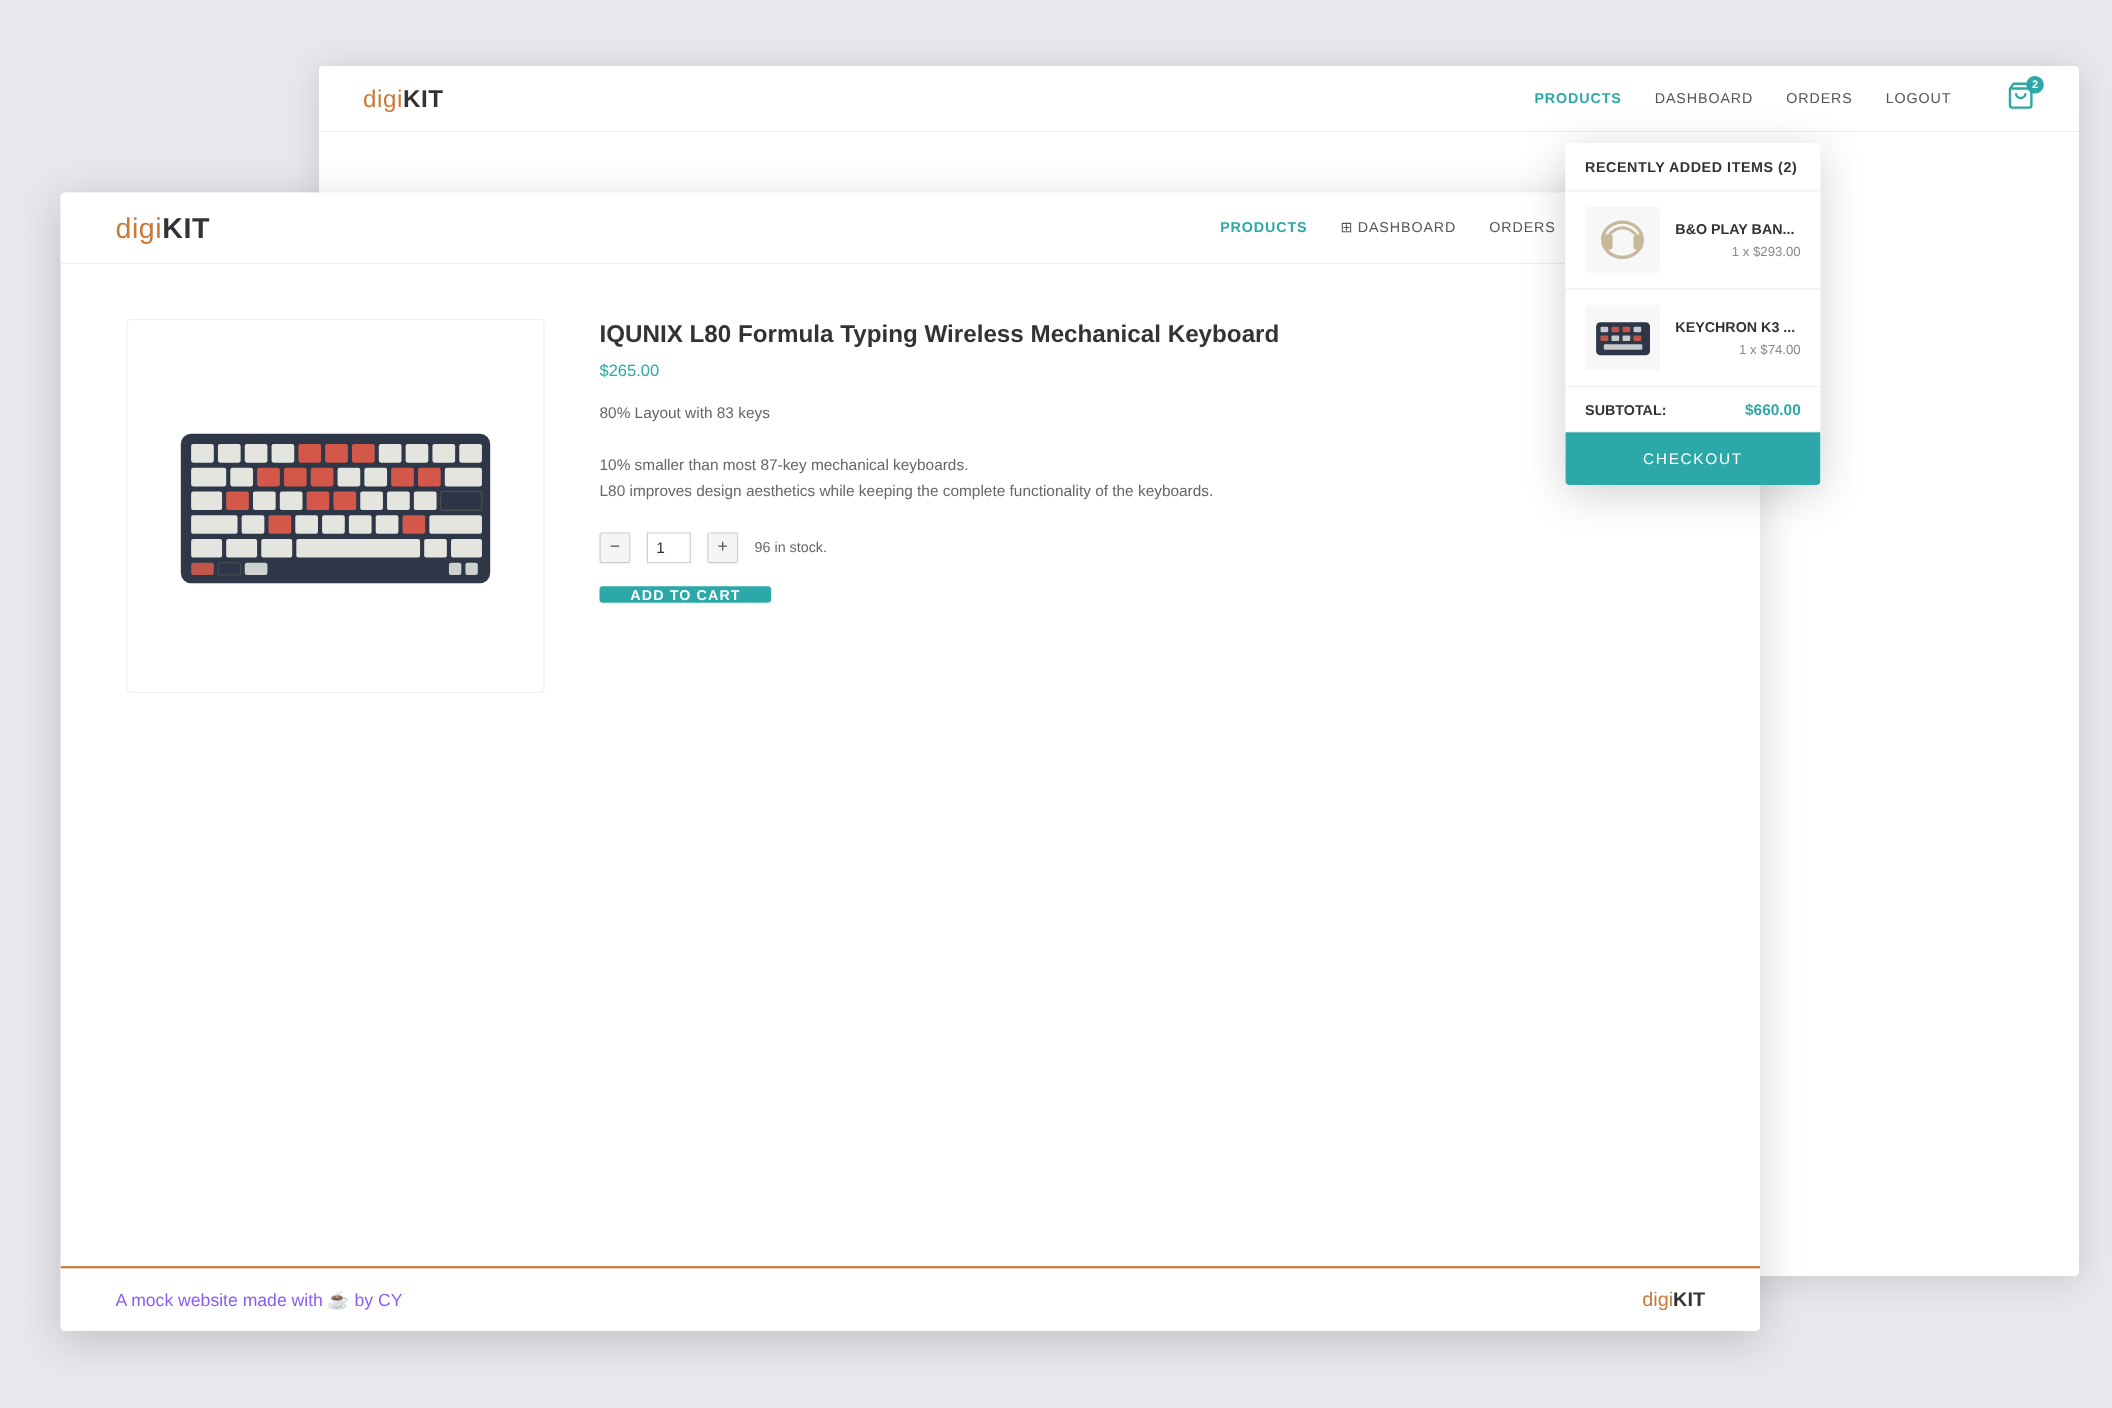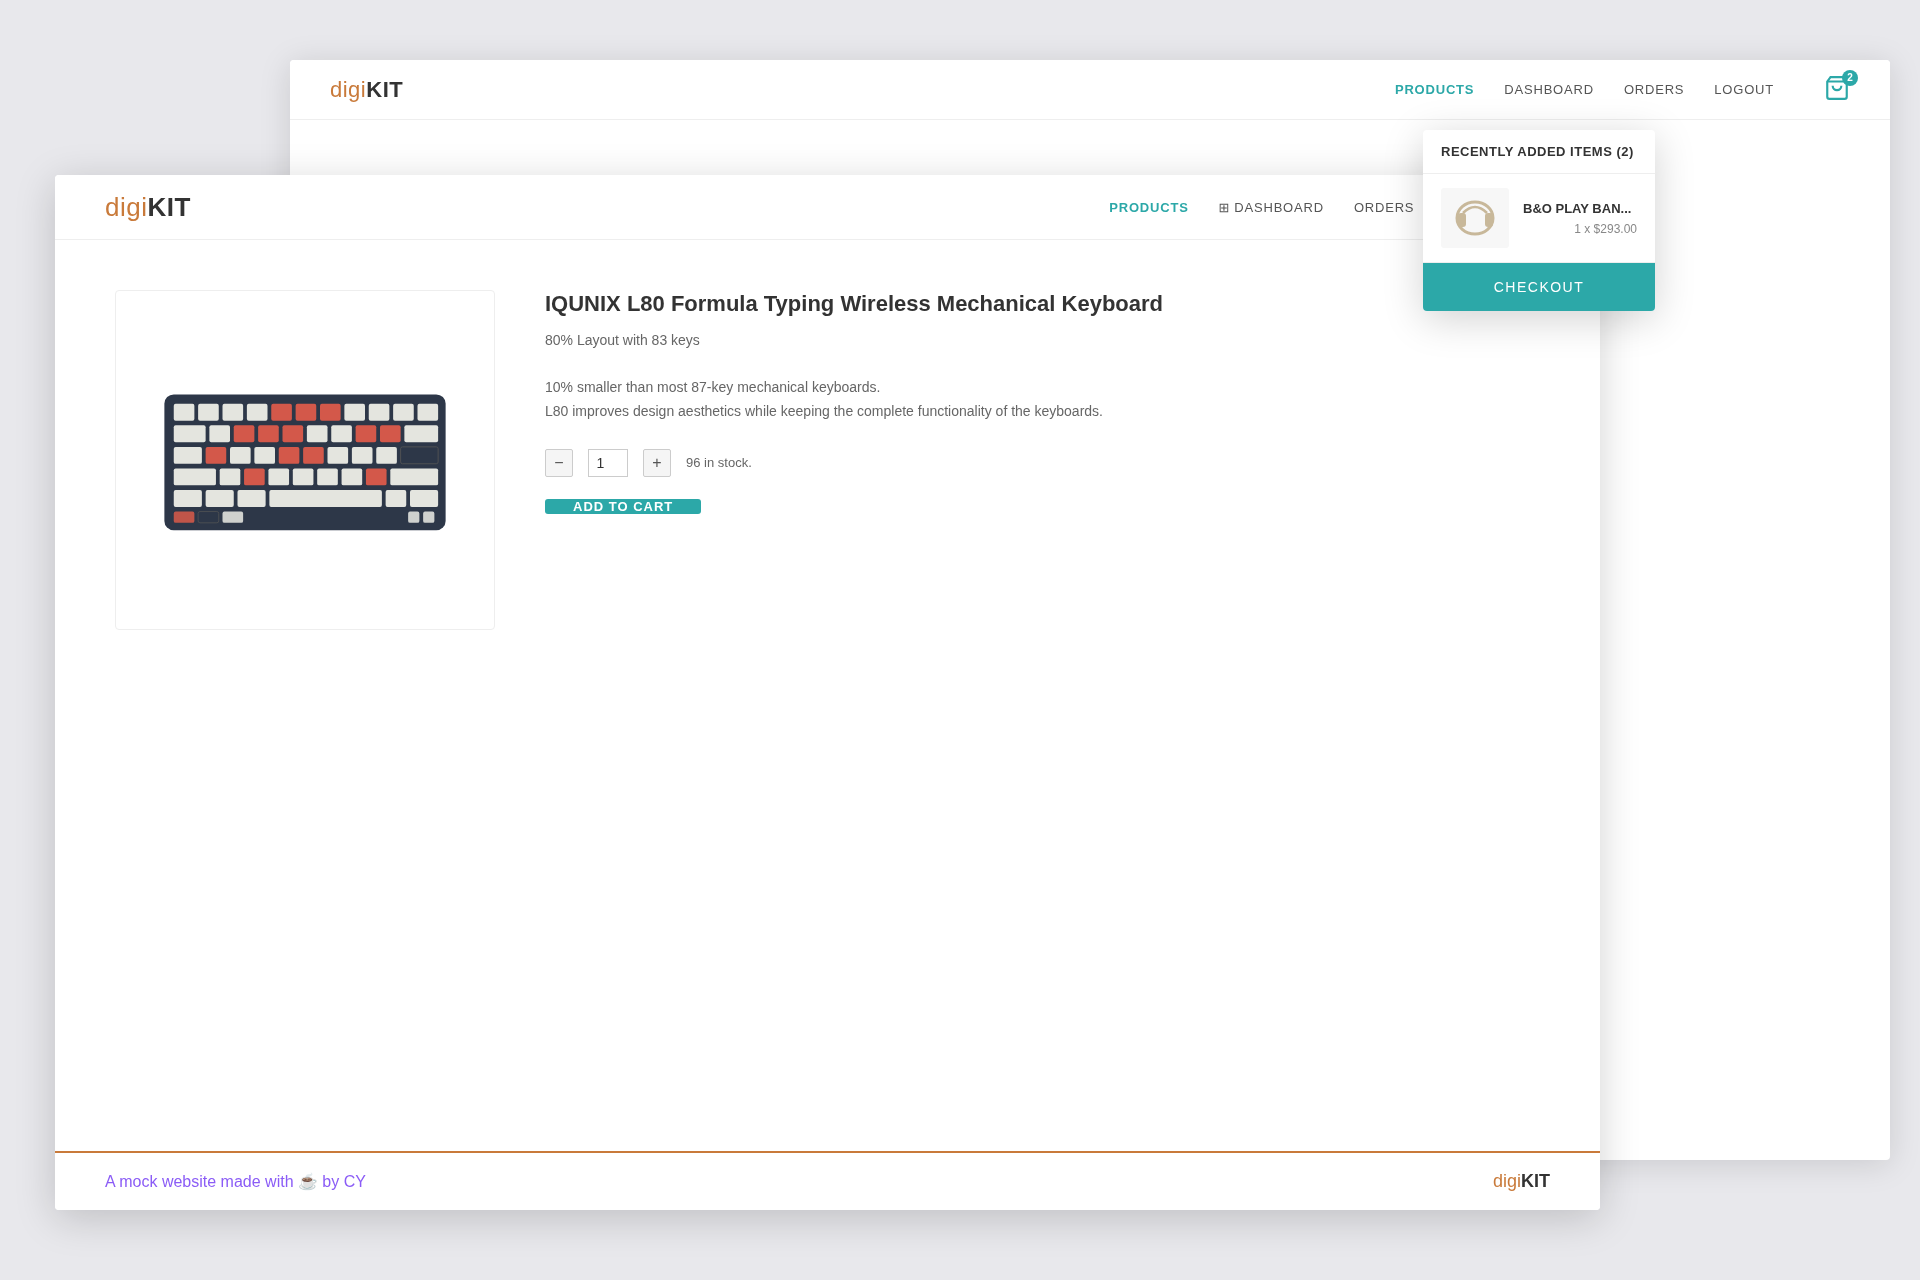--- a/index.html
+++ b/index.html
@@ -444,20 +444,21 @@
         <rect x="20" y="145" width="22" height="12" rx="2" fill="#e55c4a" opacity="0.8"></rect>
         <rect x="46" y="145" width="22" height="12" rx="2" fill="#2d3748" stroke="#555" stroke-width="1" opacity="0.8"></rect>
         <rect x="72" y="145" width="22" height="12" rx="2" fill="#f8f8f0" opacity="0.8"></rect>
         <rect x="270" y="145" width="12" height="12" rx="2" fill="#f8f8f0" opacity="0.8"></rect>
         <rect x="286" y="145" width="12" height="12" rx="2" fill="#f8f8f0" opacity="0.8"></rect>
       </svg>
     </div>
 
     <div class="product-info">
       <h1 class="product-title">IQUNIX L80 Formula Typing Wireless Mechanical Keyboard</h1>
+      <div class="product-price">$265.00</div>
       <p class="product-description">80% Layout with 83 keys<br><br>10% smaller than most 87-key mechanical keyboards. <br>L80 improves design aesthetics while keeping the complete functionality of the keyboards.</p>
       <div class="qty-row">
         <button class="qty-btn">−</button>
         <input class="qty-input" type="number" value="1" style="">
         <button class="qty-btn">+</button>
         <span class="stock-text">96 in stock.</span>
       </div>
       <button class="add-to-cart-btn">ADD TO CART</button>
     </div>
   </div>
@@ -482,16 +483,41 @@
         <rect x="37" y="20" width="8" height="14" rx="3" fill="#c8b89a"></rect>
         <path d="M15 20 Q27 8 39 20" fill="none" stroke="#c8b89a" stroke-width="2.5"></path>
       </svg>
     </div>
     <div class="cart-item-details">
       <div class="cart-item-name">B&amp;O PLAY BAN...</div>
       <div class="cart-item-price">1 x $293.00</div>
     </div>
   </div>
 
-
+  <div class="cart-item">
+    <div class="cart-item-img">
+
+      <svg width="55" height="44" viewBox="0 0 55 44">
+        <rect x="3" y="8" width="49" height="30" rx="4" fill="#2d3748"></rect>
+        <rect x="7" y="12" width="7" height="5" rx="1" fill="#eee" opacity="0.8"></rect>
+        <rect x="17" y="12" width="7" height="5" rx="1" fill="#e55c4a" opacity="0.8"></rect>
+        <rect x="27" y="12" width="7" height="5" rx="1" fill="#e55c4a" opacity="0.8"></rect>
+        <rect x="37" y="12" width="7" height="5" rx="1" fill="#eee" opacity="0.8"></rect>
+        <rect x="7" y="20" width="7" height="5" rx="1" fill="#e55c4a" opacity="0.8"></rect>
+        <rect x="17" y="20" width="7" height="5" rx="1" fill="#eee" opacity="0.8"></rect>
+        <rect x="27" y="20" width="7" height="5" rx="1" fill="#eee" opacity="0.8"></rect>
+        <rect x="37" y="20" width="7" height="5" rx="1" fill="#e55c4a" opacity="0.8"></rect>
+        <rect x="10" y="28" width="35" height="5" rx="1" fill="#eee" opacity="0.8"></rect>
+      </svg>
+    </div>
+    <div class="cart-item-details">
+      <div class="cart-item-name">KEYCHRON K3 ...</div>
+      <div class="cart-item-price">1 x $74.00</div>
+    </div>
+  </div>
+
+  <div class="cart-subtotal">
+    <span class="subtotal-label">SUBTOTAL:</span>
+    <span class="subtotal-amount">$660.00</span>
+  </div>
 
   <button class="checkout-btn">CHECKOUT</button>
 </div>
 
 </body></html>

